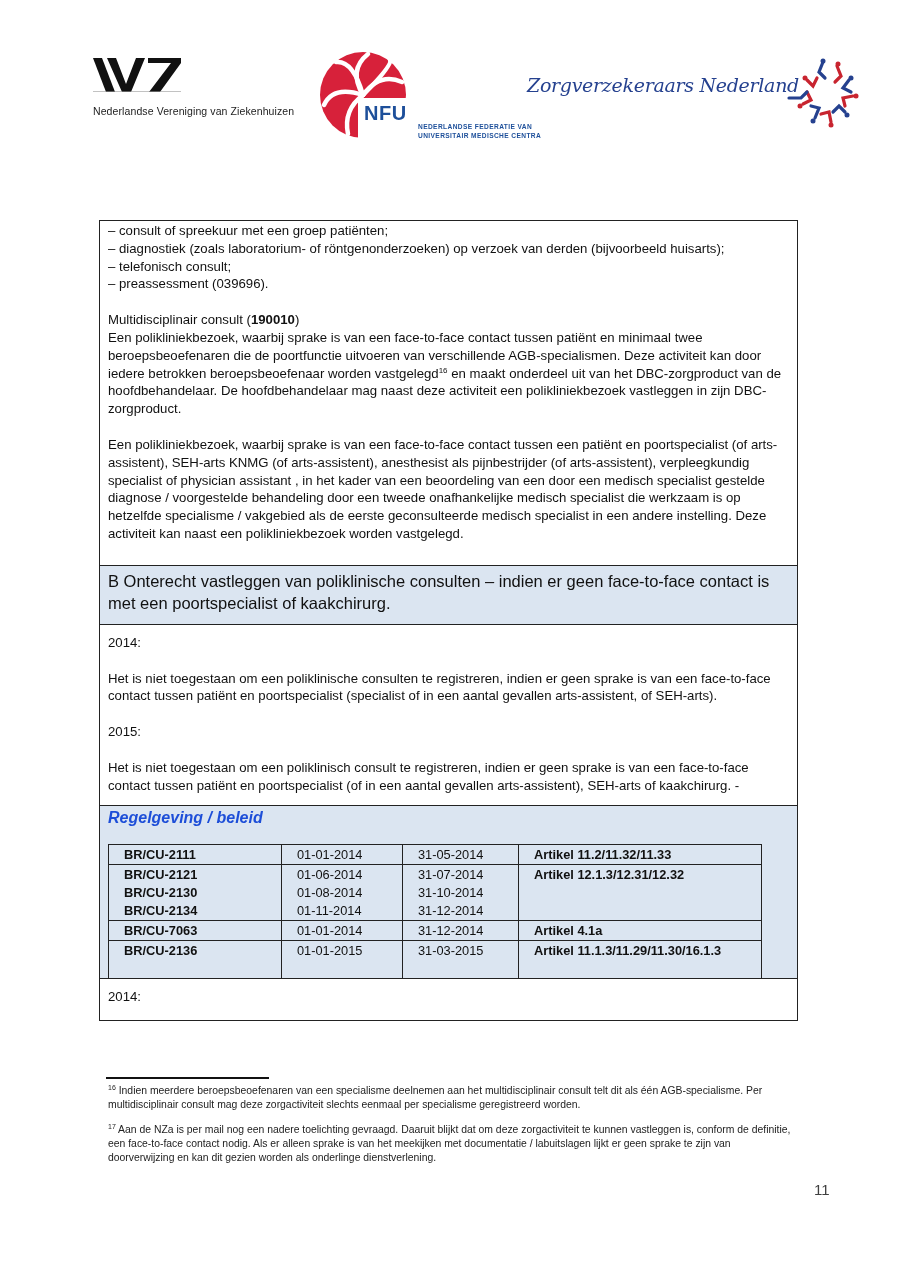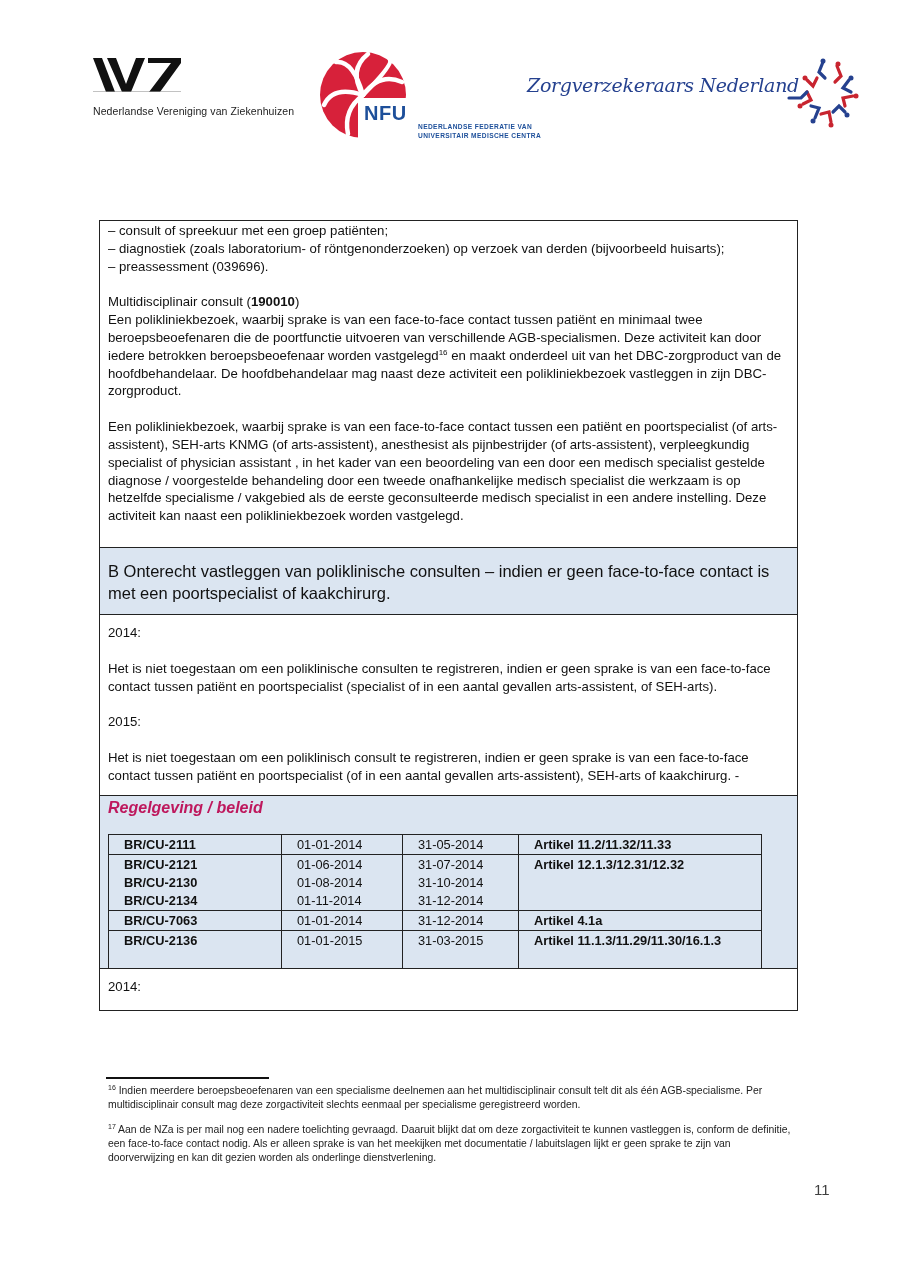--- a/index.html
+++ b/index.html
@@ -26,24 +26,24 @@
   
   .box { position: absolute; left: 99px; top: 220px; width: 697px; border: 1.5px solid #222; }
   .cell { border-bottom: 1.5px solid #222; padding: 0 8px; font-size: 13.2px; line-height: 17.8px; }
   .cell:last-child { border-bottom: none; }
   .cell p { margin: 0; }
   .gap { height: 18px; }
   .bold { font-weight: bold; }
   sup { font-size: 8px; line-height: 0; vertical-align: 5px; }
 
   .cell-a { padding-top: 1px; padding-bottom: 22px; }
-  .cell-b { background: #dbe5f1; padding-top: 12px; height: 54px; font-size: 16.5px; line-height: 22px; }
+  .cell-b { background: #dbe5f1; padding-top: 4px; height: 54px; font-size: 16.5px; line-height: 22px; }
   .cell-c { padding-top: 9px; padding-bottom: 10px; }
   .cell-d { background: #dbe5f1; padding-top: 2px; padding-bottom: 0; height: 170px; position: relative; }
-  .reg-title { font-style: italic; font-weight: bold; color: #be185d; font-size: 16px; margin-top: 1px; }
+  .reg-title { font-style: italic; font-weight: bold; color: #1d4ed8; font-size: 16px; margin-top: 1px; }
   .cell-e { padding-top: 9px; height: 32px; }
 
   table.reg { position: absolute; left: 8px; top: 38px; width: 654px; border-collapse: collapse; font-size: 12.8px; }
   table.reg td { border: 1.5px solid #222; vertical-align: top; padding: 1px 5px 0 15px; line-height: 18px; }
   table.reg td.c1 { width: 152px; font-weight: bold; }
   table.reg td.c2 { width: 100px; }
   table.reg td.c3 { width: 95px; }
   table.reg td.c4 { font-weight: bold; }
   table.reg tr.tall td { height: 36px; }
 
@@ -115,20 +115,21 @@
       </g>
     </svg>
   </div>
 </div>
 
 <div class="box">
 
   <div class="cell cell-a">
     <p>– consult of spreekuur met een groep patiënten;</p>
     <p>– diagnostiek (zoals laboratorium- of röntgenonderzoeken) op verzoek van derden (bijvoorbeeld huisarts);</p>
+    <p>– telefonisch consult;</p>
     <p>– preassessment (039696).</p>
     <div class="gap"></div>
     <p><span>Multidisciplinair consult (</span><span class="bold">190010</span><span>)</span></p>
     <p><span>Een polikliniekbezoek, waarbij sprake is van een face-to-face contact tussen patiënt en minimaal twee beroepsbeoefenaren die de poortfunctie uitvoeren van verschillende AGB-specialismen. Deze activiteit kan door iedere betrokken beroepsbeoefenaar worden vastgelegd</span><sup>16</sup><span> en maakt onderdeel uit van het DBC-zorgproduct van de hoofdbehandelaar. De hoofdbehandelaar mag naast deze activiteit een polikliniekbezoek vastleggen in zijn DBC-zorgproduct.</span></p>
     <div class="gap"></div>
     <p>Een polikliniekbezoek, waarbij sprake is van een face-to-face contact tussen een patiënt en poortspecialist (of arts-assistent), SEH-arts KNMG (of arts-assistent), anesthesist als pijnbestrijder (of arts-assistent), verpleegkundig specialist of physician assistant , in het kader van een beoordeling van een door een medisch specialist gestelde diagnose / voorgestelde behandeling door een tweede onafhankelijke medisch specialist die werkzaam is op hetzelfde specialisme / vakgebied als de eerste geconsulteerde medisch specialist in een andere instelling. Deze activiteit kan naast een polikliniekbezoek worden vastgelegd.</p>
   </div>
 
   <div class="cell cell-b">B Onterecht vastleggen van poliklinische consulten – indien er geen face-to-face contact is met een poortspecialist of kaakchirurg.</div>
 

